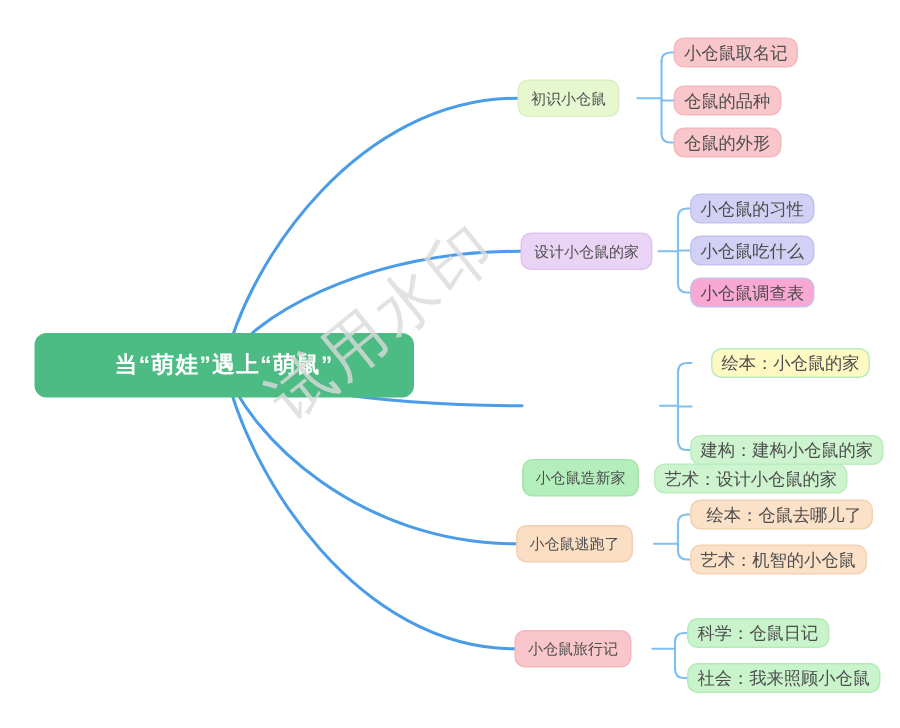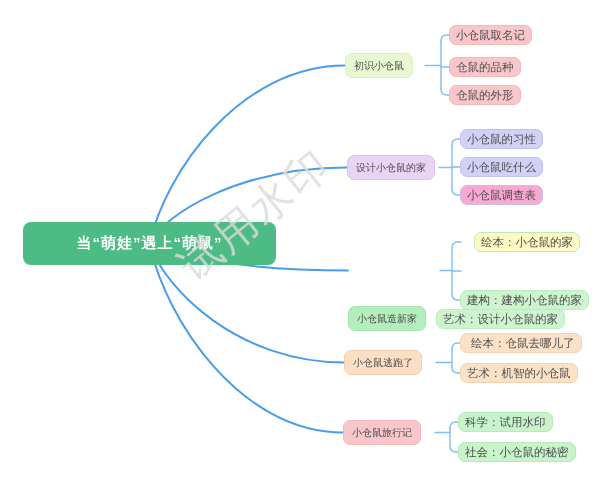--- a/index.html
+++ b/index.html
@@ -72,17 +72,17 @@
       <div class="node child" style="left: 460px; top: 157px; background: rgb(210, 209, 245); border-color: rgb(195, 194, 238);">小仓鼠吃什么</div>
       <div class="node child" style="left: 460px; top: 185px; background: #f9a8d4; border-color: rgb(195, 194, 238);">小仓鼠调查表</div>
       <div class="node branch" style="left: 348px; top: 258px; background: rgb(181, 238, 189); border-color: rgb(164, 230, 174); margin-top: 48px;">小仓鼠造新家</div>
       <div class="node child" style="left: 474px; top: 232px; background: #fef9c3; border-color: rgb(186, 236, 189);">绘本：小仓鼠的家</div>
       <div class="node child" style="left: 436px; top: 261px; background: rgb(205, 244, 207); border-color: rgb(186, 236, 189); margin-top: 48px;">艺术：设计小仓鼠的家</div>
       <div class="node child" style="left: 460px; top: 290px; background: rgb(205, 244, 207); border-color: rgb(186, 236, 189);">建构：建构小仓鼠的家</div>
       <div class="node branch" style="left: 344px; top: 350px; background: rgb(250, 223, 197); border-color: rgb(243, 208, 175);">小仓鼠逃跑了</div>
       <div class="node child" style="left: 460px; top: 333px; background: rgb(251, 225, 200); border-color: rgb(243, 210, 179); padding-left: 10px;">绘本：仓鼠去哪儿了</div>
       <div class="node child" style="left: 460px; top: 363px; background: rgb(251, 225, 200); border-color: rgb(243, 210, 179);">艺术：机智的小仓鼠</div>
       <div class="node branch" style="left: 343px; top: 420px; background: rgb(249, 198, 203); border-color: rgb(244, 183, 189);">小仓鼠旅行记</div>
-      <div class="node child" style="left: 458px; top: 412px; background: rgb(200, 243, 203); border-color: rgb(181, 235, 185);">科学：试用水印</div>
-      <div class="node child" style="left: 458px; top: 442px; background: rgb(200, 243, 203); border-color: rgb(181, 235, 185);">社会：小仓鼠的秘密</div>
+      <div class="node child" style="left: 458px; top: 412px; background: rgb(200, 243, 203); border-color: rgb(181, 235, 185);">科学：仓鼠日记</div>
+      <div class="node child" style="left: 458px; top: 442px; background: rgb(200, 243, 203); border-color: rgb(181, 235, 185);">社会：我来照顾小仓鼠</div>
     </div>
   <div class="watermark">试用水印</div>
 </div>
 
 </body></html>

